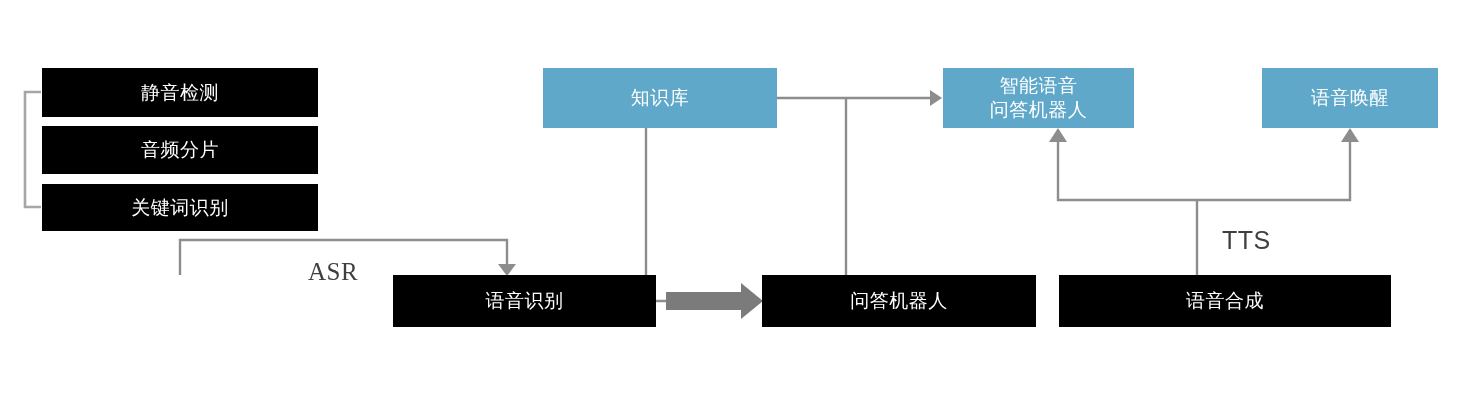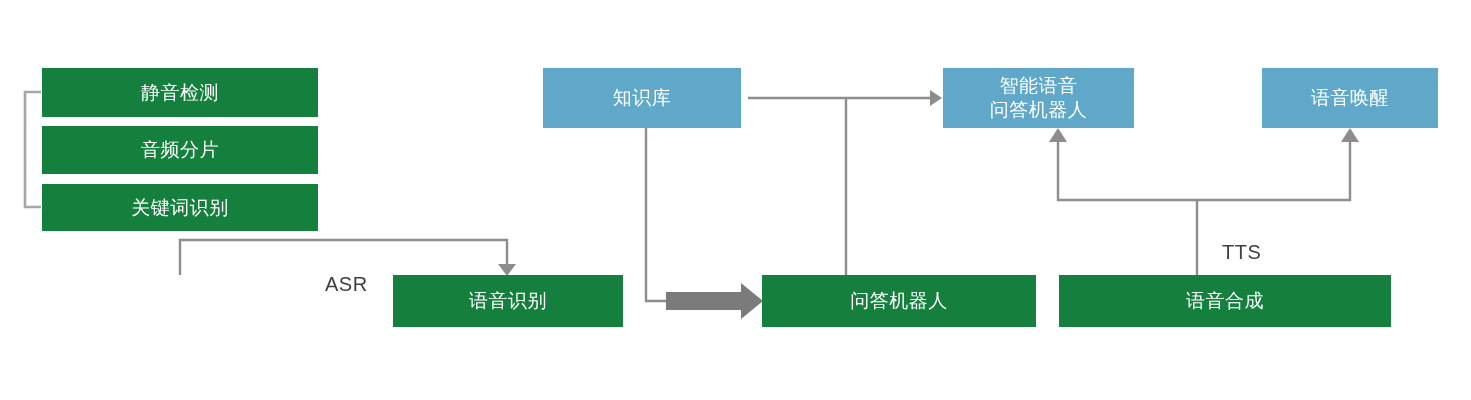--- a/index.html
+++ b/index.html
@@ -25,31 +25,30 @@
     align-items: center;
     justify-content: center;
     text-align: center;
     color: #ffffff;
     font-size: 19px;
     line-height: 1.25;
     letter-spacing: 0.5px;
     white-space: pre-line;
     user-select: none;
   }
-  .node.dark  { background: #15803d; }
+  .node.dark  { background: #000000; }
   .node.light { background: #5fa8ca; }
 
   .edge-label {
     position: absolute;
     color: #3f3f3f;
-    font-size: 20px;
+    font-size: 25px;
     letter-spacing: 0.5px;
     white-space: nowrap;
     user-select: none;
-    margin-top: 15px;
   }
 
   svg.wires {
     position: absolute;
     left: 0;
     top: 0;
     width: 1471px;
     height: 400px;
     overflow: visible;
     pointer-events: none;
@@ -101,30 +100,30 @@
     <polygon class="head" points="1341,142 1359,142 1350,128"></polygon>
   </svg>
 
   <div class="node dark" style="left:42px;  top:68px;  width:276px; height:49px;">静音检测</div>
 
   <div class="node dark" style="left:42px;  top:184px; width:276px; height:47px;">关键词识别</div>
 
   <div class="node dark" style="left:42px;  top:126px; width:276px; height:48px;">音频分片</div>
 
 
-  <div class="node dark" style="left:393px; top:275px; width:230px; height:52px;">语音识别</div>
+  <div class="node dark" style="left:393px; top:275px; width:263px; height:52px;">语音识别</div>
 
-  <div class="node light" style="left:543px; top:68px;  width:198px; height:60px;">知识库</div>
+  <div class="node light" style="left:543px; top:68px;  width:234px; height:60px;">知识库</div>
 
   <div class="node light" style="left:943px; top:68px;  width:191px; height:60px;">智能语音
 问答机器人</div>
 
   <div class="node light" style="left:1262px; top:68px; width:176px; height:60px;">语音唤醒</div>
 
   <div class="node dark" style="left:762px;  top:275px; width:274px; height:52px;">问答机器人</div>
 
   <div class="node dark" style="left:1059px; top:275px; width:332px; height:52px;">语音合成</div>
 
-  <div class="edge-label" style="left:325px; top:258px;">ASR</div>
+  <div class="edge-label" style="left:308px; top:258px;font-family:Liberation Serif, serif;">ASR</div>
 
   <div class="edge-label" style="left:1222px; top:226px;">TTS</div>
 
 </div>
 
 </body></html>

